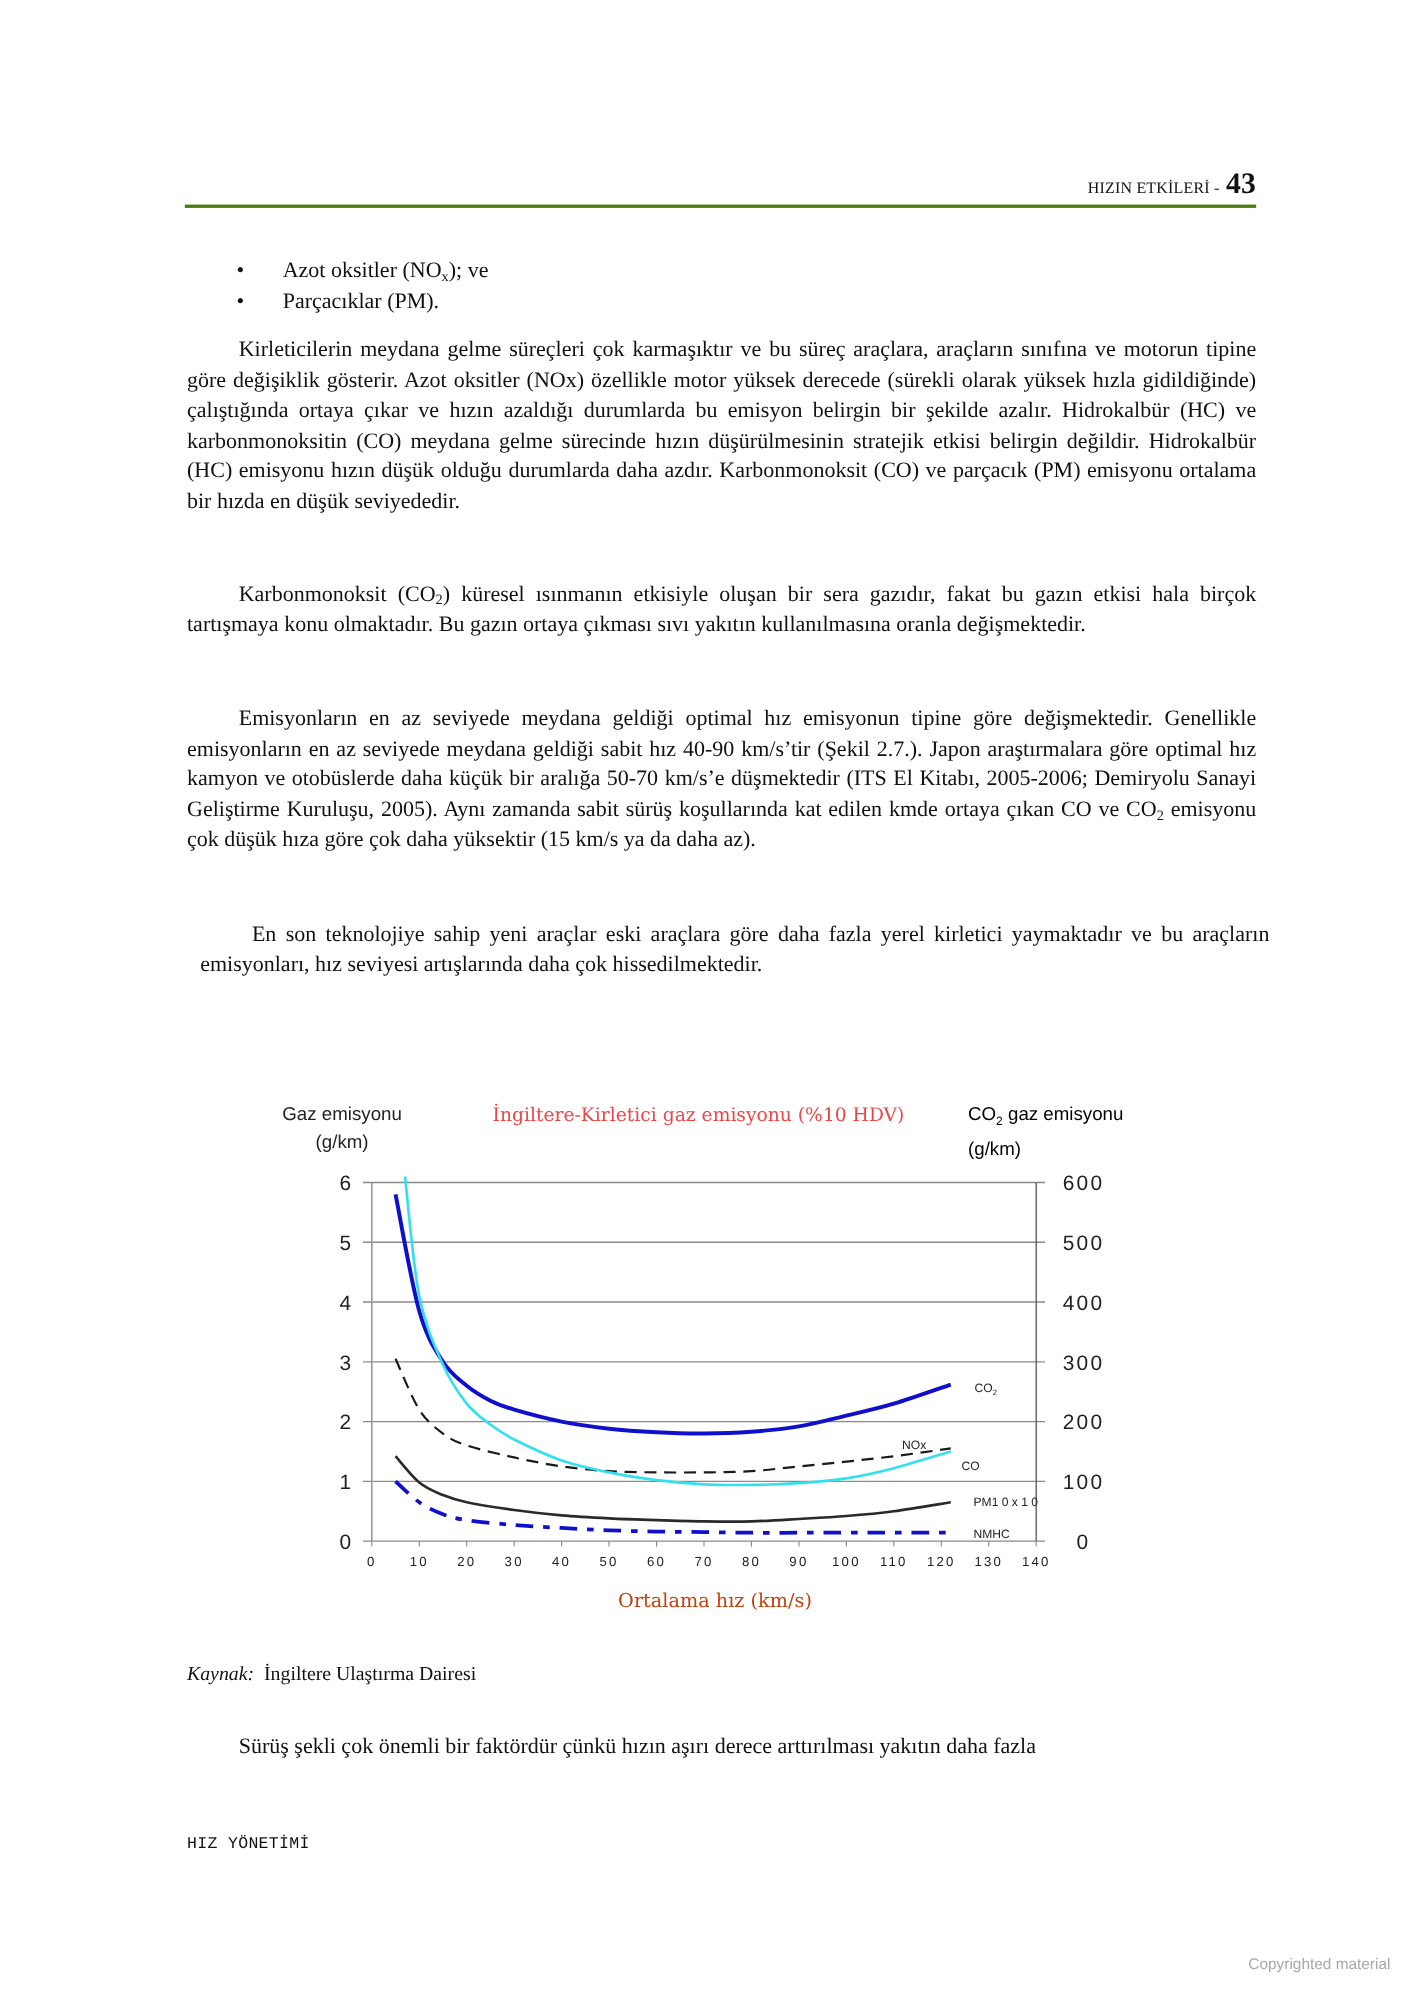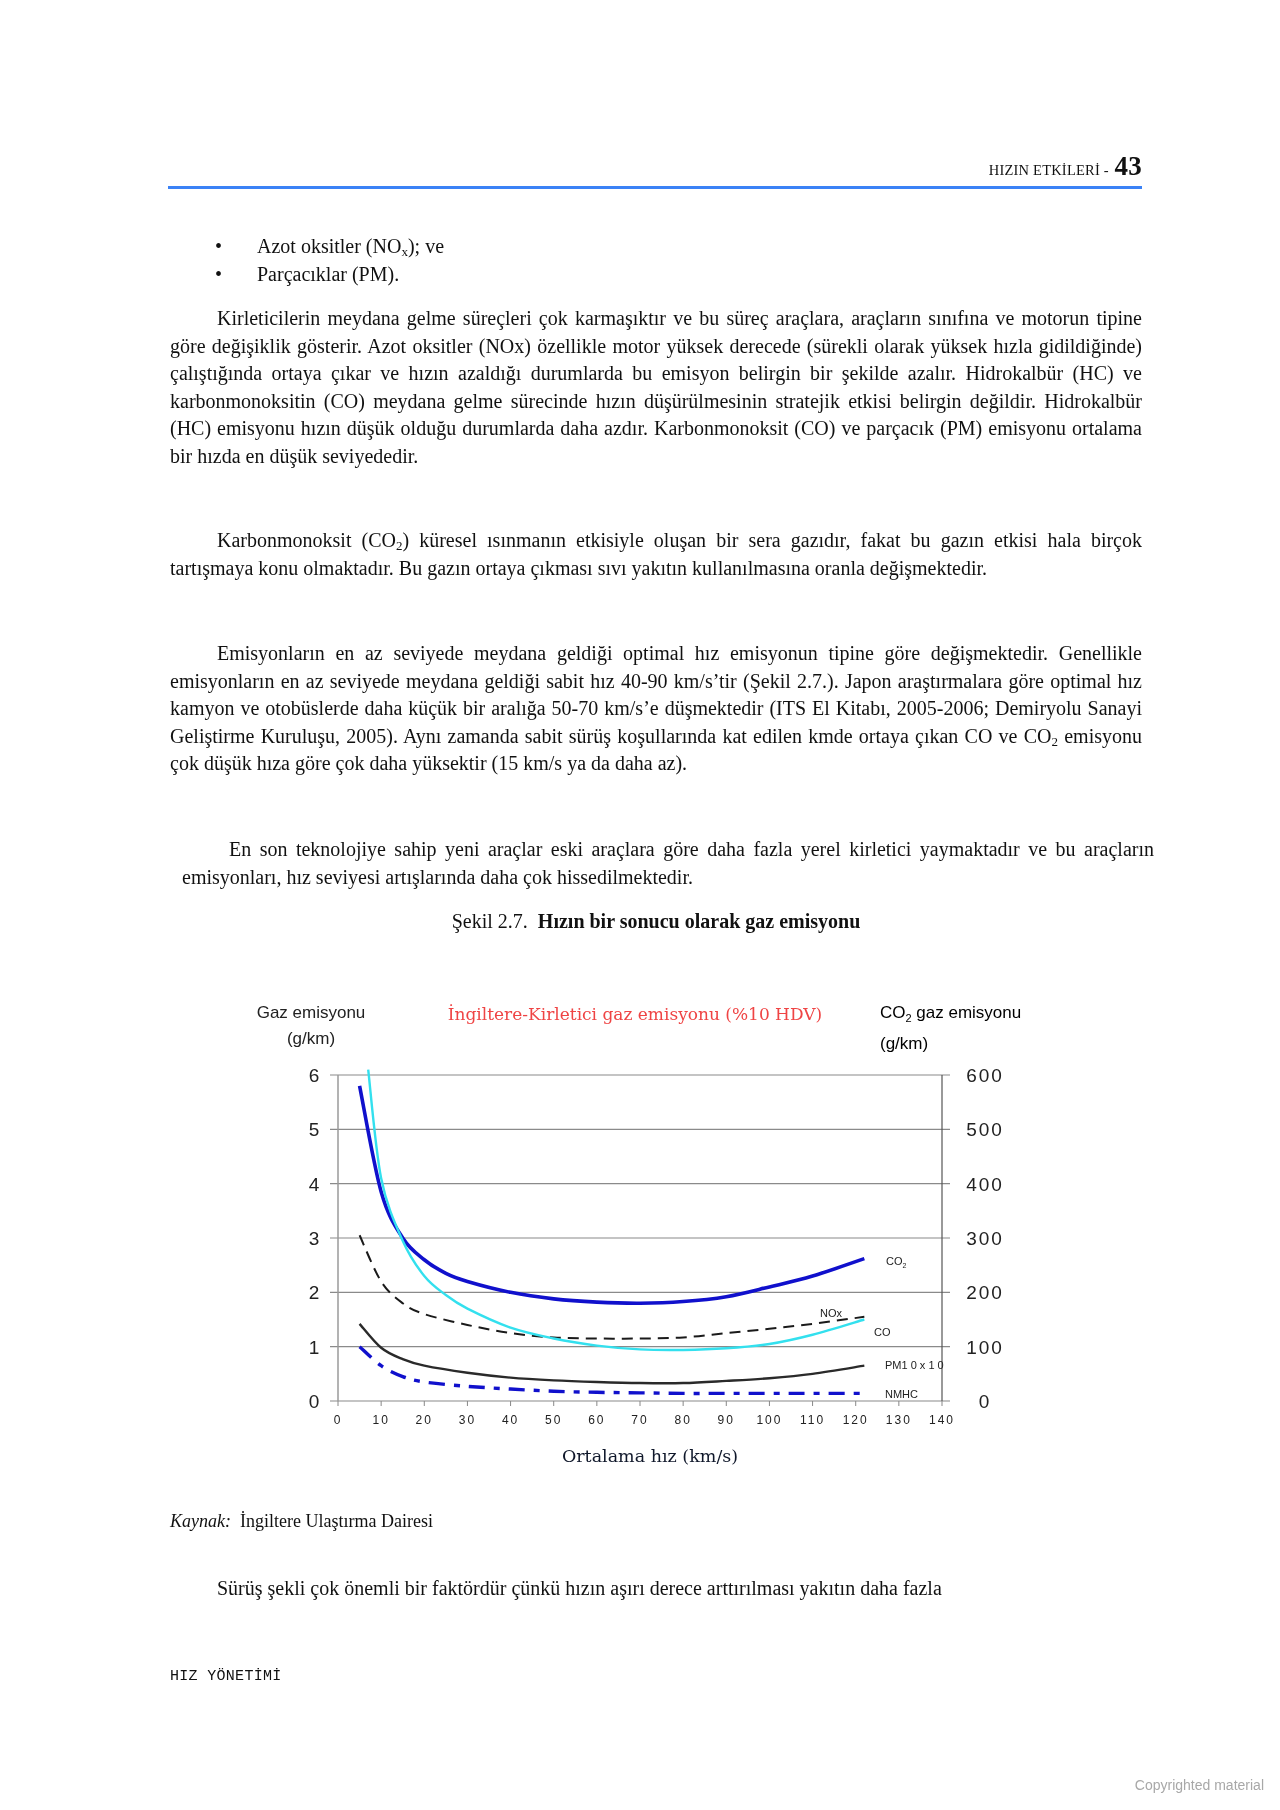--- a/index.html
+++ b/index.html
@@ -4,21 +4,21 @@
 <style>
   html, body { margin: 0; padding: 0; }
   body {
     width: 1280px; height: 1810px; background: #ffffff; position: relative;
     font-family: "Liberation Serif", "DejaVu Serif", serif; color: #111;
     overflow: hidden;
   }
   .abs { position: absolute; }
   .header {
     left: 168px; top: 148px; width: 974px; height: 38px;
-    border-bottom: 3px solid #3b82f6;
+    border-bottom: 3px solid #4d7c0f;
   }
   .header-text {
     position: absolute; right: 0; bottom: 4px; font-size: 14.5px; letter-spacing: 0.2px;
   }
   .header-text .pg { font-size: 27px; font-weight: bold; margin-left: 2px; }
   .bullets { left: 215px; top: 232px; font-size: 20px; line-height: 28px; }
   .bullets li { list-style: none; position: relative; padding-left: 42px; }
   .bullets li::before { content: "•"; position: absolute; left: 0; top: 0; }
   .para {
     left: 170px; width: 972px; font-size: 20px; line-height: 27.5px;
@@ -49,21 +49,20 @@
 
 <p class="abs para" style="top:305px;margin:0;">Kirleticilerin meydana gelme süreçleri çok karmaşıktır ve bu süreç araçlara, araçların sınıfına ve motorun tipine göre değişiklik gösterir. Azot oksitler (NOx) özellikle motor yüksek derecede (sürekli olarak yüksek hızla gidildiğinde) çalıştığında ortaya çıkar ve hızın azaldığı durumlarda bu emisyon belirgin bir şekilde azalır.  Hidrokalbür (HC) ve karbonmonoksitin (CO) meydana gelme sürecinde hızın düşürülmesinin stratejik etkisi belirgin değildir.  Hidrokalbür (HC) emisyonu hızın düşük olduğu durumlarda daha azdır. Karbonmonoksit (CO) ve parçacık (PM) emisyonu ortalama bir hızda en düşük seviyededir.</p>
 
 <p class="abs para" style="top:527px;margin:0;"><span>Karbonmonoksit (CO</span><sub>2</sub><span>) küresel ısınmanın etkisiyle oluşan bir sera gazıdır, fakat bu gazın etkisi hala birçok tartışmaya konu olmaktadır. Bu gazın ortaya çıkması sıvı yakıtın kullanılmasına oranla değişmektedir.</span></p>
 
 <p class="abs para" style="top:640px;margin:0;"><span>Emisyonların en az seviyede meydana geldiği optimal hız emisyonun tipine göre değişmektedir. Genellikle emisyonların en az seviyede meydana geldiği sabit hız 40-90 km/s’tir (Şekil 2.7.). Japon araştırmalara göre optimal hız kamyon ve otobüslerde daha küçük bir aralığa 50-70 km/s’e düşmektedir (ITS El Kitabı, 2005-2006; Demiryolu Sanayi Geliştirme Kuruluşu, 2005). Aynı zamanda sabit sürüş koşullarında kat edilen kmde ortaya çıkan CO ve CO</span><sub>2</sub><span> emisyonu çok düşük hıza göre çok daha yüksektir (15 km/s ya da daha az).</span></p>
 
 <p class="abs para" style="top:824px;margin:12px;">En son teknolojiye sahip yeni araçlar eski araçlara göre daha fazla yerel kirletici yaymaktadır ve bu araçların emisyonları, hız seviyesi artışlarında daha çok hissedilmektedir.</p>
 
 <div class="abs fig-caption" style="top:907px;">
-  <div><span>Şekil 2.7.</span>&nbsp; <b>Hızın bir sonucu olarak gaz emisyonu</b></div>
 </div>
 
 <svg class="abs" style="left:0;top:0;" width="1280" height="1810" id="chart-svg">
   <g id="chart-grid">
       <line x1="330" x2="950" y1="1401" y2="1401" stroke="#8a8a8a" stroke-width="1.2"></line>
       <line x1="330" x2="950" y1="1346.6666666666667" y2="1346.6666666666667" stroke="#8a8a8a" stroke-width="1.2"></line>
       <line x1="330" x2="950" y1="1292.3333333333333" y2="1292.3333333333333" stroke="#8a8a8a" stroke-width="1.2"></line>
       <line x1="330" x2="950" y1="1238" y2="1238" stroke="#8a8a8a" stroke-width="1.2"></line>
       <line x1="330" x2="950" y1="1183.6666666666667" y2="1183.6666666666667" stroke="#8a8a8a" stroke-width="1.2"></line>
       <line x1="330" x2="950" y1="1129.3333333333333" y2="1129.3333333333333" stroke="#8a8a8a" stroke-width="1.2"></line>
@@ -133,20 +132,20 @@
 
 <div class="abs chart-label-sans" style="left:246px;top:1000px;width:130px;text-align:center;font-size:17px;line-height:26px;color:#222;">
   <div>Gaz emisyonu</div>
   <div>(g/km)</div>
 </div>
 <div class="abs" style="left:420px;top:1004px;width:430px;text-align:center;font-size:17px;color:#ef4444;font-family:'DejaVu Serif',serif;">İngiltere-Kirletici gaz emisyonu (%10 HDV)</div>
 <div class="abs chart-label-sans" style="left:880px;top:1000px;width:200px;font-size:17px;line-height:26px;color:#000000;">
   <div><span>CO</span><sub style="font-size:11px;">2</sub><span> gaz emisyonu</span></div>
   <div>(g/km)</div>
 </div>
-<div class="abs" style="left:440px;top:1446px;width:420px;text-align:center;font-size:17.5px;color:#0f172a;font-family:'DejaVu Serif',serif;">Ortalama hız (km/s)</div>
+<div class="abs" style="left:440px;top:1446px;width:420px;text-align:center;font-size:17.5px;color:#c2410c;font-family:'DejaVu Serif',serif;">Ortalama hız (km/s)</div>
 
 <div class="abs source"><i>Kaynak:</i>&nbsp; <span>İngiltere Ulaştırma Dairesi</span></div>
 
 <p class="abs para" style="top:1575px;margin:0;">Sürüş şekli çok önemli bir faktördür çünkü hızın aşırı derece arttırılması yakıtın daha fazla</p>
 
 <div class="abs footer-left">HIZ YÖNETİMİ</div>
 <div class="abs copyright">Copyrighted material</div>
 
 </body></html>

